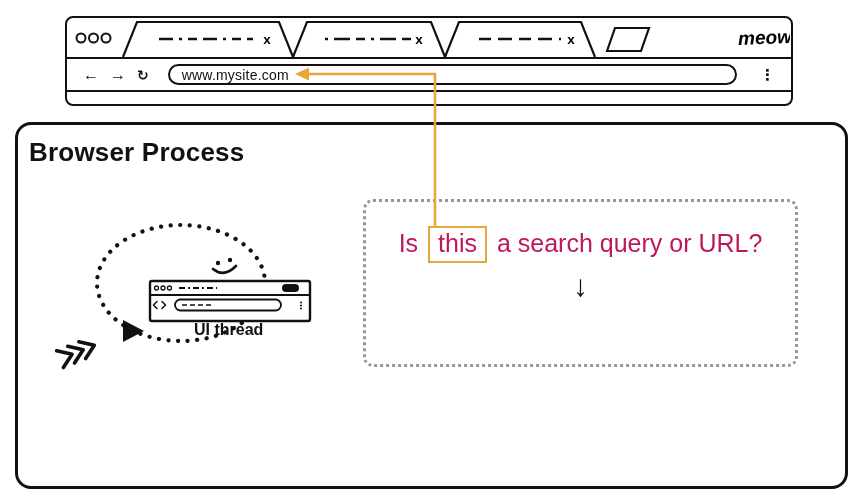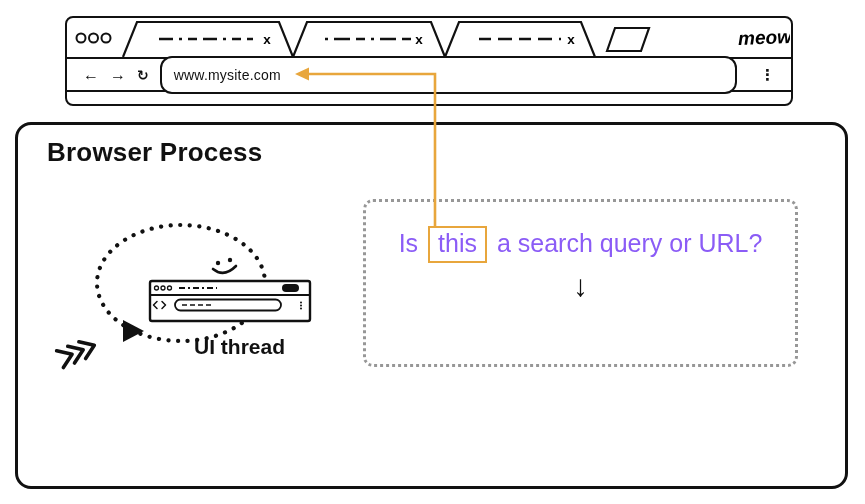--- a/index.html
+++ b/index.html
@@ -10,38 +10,38 @@
   .browser-window{position:absolute;left:65px;top:16px;width:728px;height:90px;
     border:2.5px solid #111;border-radius:8px;background:#fff;box-sizing:border-box;
     display:flex;flex-direction:column;}
   .tab-bar{height:39px;border-bottom:2.2px solid #111;}
   .tab-bar svg{display:block;}
   .tab-bar text{font-family:"Liberation Sans","DejaVu Sans",sans-serif;}
   .address-bar{height:33px;border-bottom:2.2px solid #111;display:flex;align-items:center;
     padding:0 14px 0 16px;gap:11px;box-sizing:border-box;}
   .nav-icon{font-weight:bold;font-size:16px;line-height:1;}
   .reload{font-size:14px;}
-  .url-pill{flex:1;height:38px;border:2px solid #111;border-radius:12px;display:flex;
-    align-items:center;padding:0 12px;margin-left:0;box-sizing:border-box;background:#fff;}
+  .url-pill{flex:1;height:21px;border:2px solid #111;border-radius:12px;display:flex;
+    align-items:center;padding:0 12px;margin-left:8px;box-sizing:border-box;background:#fff;}
   .url-text{font-size:14px;letter-spacing:.2px;}
   .kebab{font-size:15px;font-weight:bold;margin-left:12px;margin-right:2px;line-height:1;}
   .content-strip{flex:1;}
 
   
   .process-box{position:absolute;left:15px;top:122px;width:833px;height:367px;
     border:3px solid #111;border-radius:16px;background:#fff;box-sizing:border-box;}
-  .process-title{position:absolute;left:29px;top:12px;font-size:26px;font-weight:700;
+  .process-title{position:absolute;left:11px;top:12px;font-size:26px;font-weight:700;
     letter-spacing:.2px;}
   .doodle{position:absolute;left:35px;top:86px;}
-  .ui-thread-label{position:absolute;left:176px;top:210px;font-size:21px;font-weight:700;}
+  .ui-thread-label{position:absolute;left:176px;top:196px;font-size:16px;font-weight:700;}
 
   .dialog-panel{position:absolute;left:345px;top:74px;width:435px;height:168px;
     border:3px dotted #979797;border-radius:10px;box-sizing:border-box;
     display:flex;flex-direction:column;align-items:center;padding-top:24px;text-align:center;}
-  .question{font-size:25px;color:#8b5cf6;}
+  .question{font-size:25px;color:#be185d;}
   .hl{display:inline-block;border:2.5px solid var(--accent,#E8A63C);padding:1px 8px 3px;margin:0 3px;}
   .down-arrow{font-size:30px;margin-top:8px;line-height:1;}
   .answer{font-size:25px;margin-top:10px;}
 
   
   .connector{position:absolute;left:293px;top:60px;z-index:50;pointer-events:none;}
   .connector path{stroke:var(--accent,#E8A63C);stroke-width:2.6;fill:none;}
   .connector polygon{fill:var(--accent,#E8A63C);}
 </style>
 </head>

